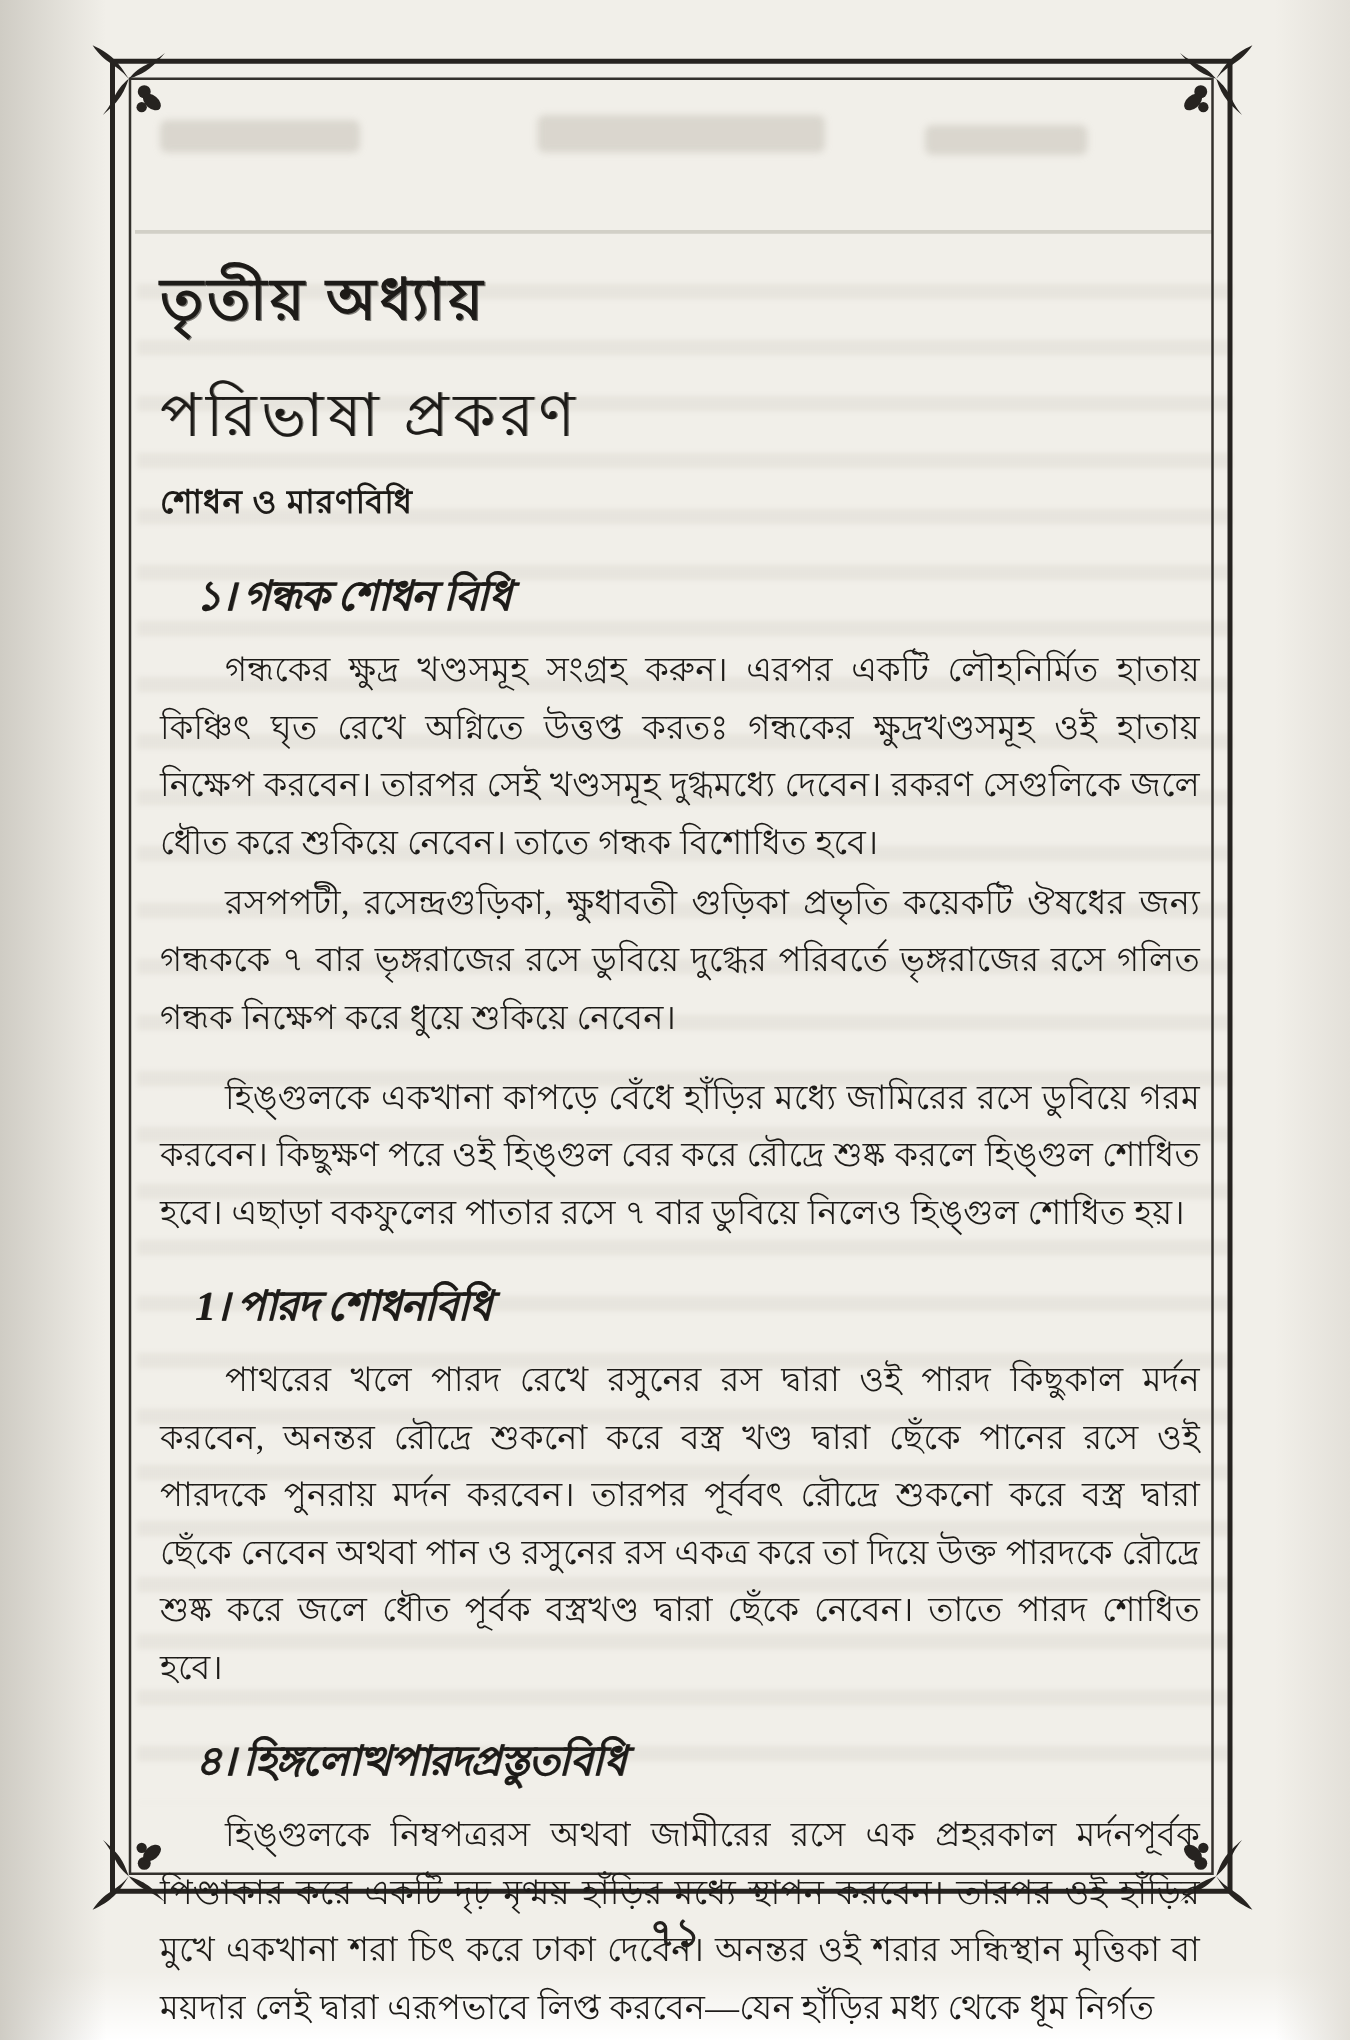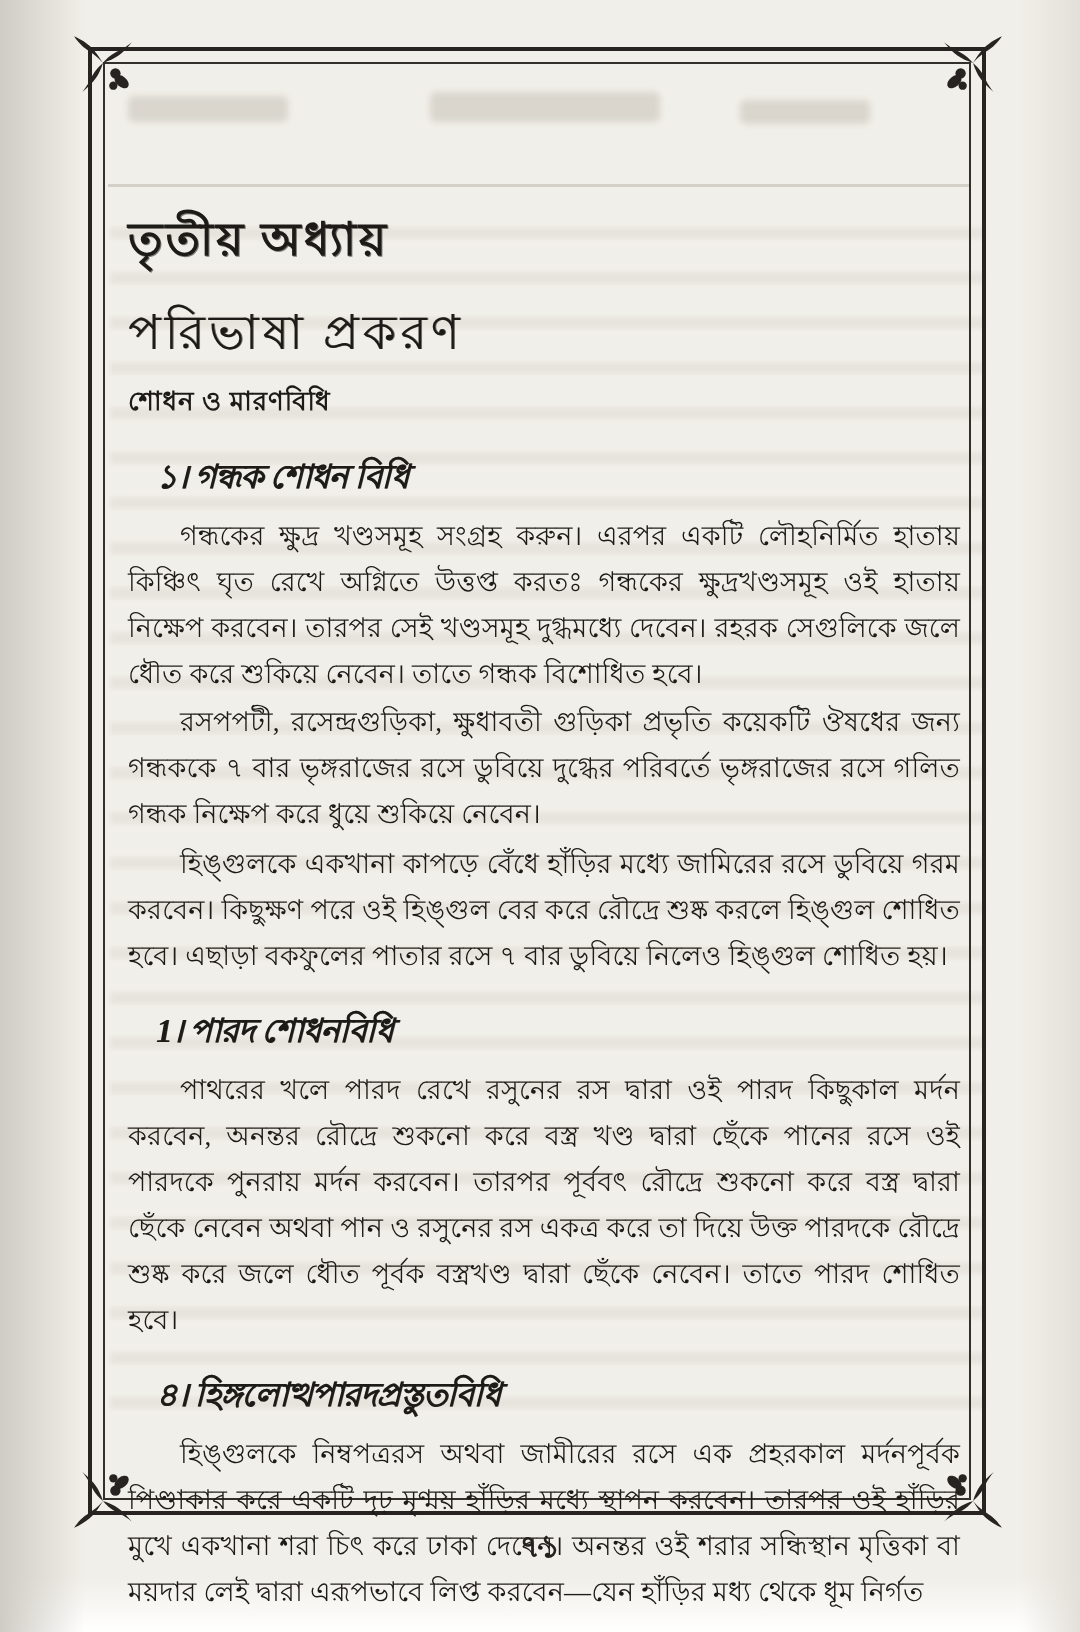--- a/index.html
+++ b/index.html
@@ -58,21 +58,21 @@
     font-size:46px;font-weight:bold;letter-spacing:3px;
     text-shadow:1px 1px 0 rgba(30,28,24,.55);
   }
   .chapter-subtitle{
     font-size:48px;font-weight:normal;letter-spacing:4px;margin-top:16px;
     text-shadow:1px 0 0 rgba(30,28,24,.6);
   }
   .chapter-subheading{
     font-size:26px;font-weight:bold;letter-spacing:1px;margin-top:6px;
   }
-  .section{margin-top:4px;font-family:Liberation Serif, serif;}
+  .section{margin-top:18px;font-family:Liberation Serif, serif;}
   .section-heading{
     font-size:33px;font-weight:bold;font-style:italic;
     letter-spacing:-1px;
     margin:26px 0 6px 28px;
     text-shadow:.5px 0 0 rgba(30,28,24,.7);
   }
   .section p{
     margin:0;padding:0;
     font-size:27px;line-height:46px;
     text-align:justify;text-indent:52px;
@@ -142,21 +142,21 @@
   <div class="content">
 
     <div class="chapter-block">
       <div class="chapter-title">তৃতীয় অধ্যায়</div>
       <div class="chapter-subtitle">পরিভাষা প্রকরণ</div>
       <div class="chapter-subheading">শোধন ও মারণবিধি</div>
     </div>
 
     <div class="section">
       <div class="section-heading">১। গন্ধক শোধন বিধি</div>
-      <p>গন্ধকের ক্ষুদ্র খণ্ডসমূহ সংগ্রহ করুন। এরপর একটি লৌহনির্মিত হাতায় কিঞ্চিৎ ঘৃত রেখে অগ্নিতে উত্তপ্ত করতঃ গন্ধকের ক্ষুদ্রখণ্ডসমূহ ওই হাতায় নিক্ষেপ করবেন। তারপর সেই খণ্ডসমূহ দুগ্ধমধ্যে দেবেন। রহরক সেগুলিকে জলে ধৌত করে শুকিয়ে নেবেন। তাতে গন্ধক বিশোধিত হবে।</p>
+      <p>গন্ধকের ক্ষুদ্র খণ্ডসমূহ সংগ্রহ করুন। এরপর একটি লৌহনির্মিত হাতায় কিঞ্চিৎ ঘৃত রেখে অগ্নিতে উত্তপ্ত করতঃ গন্ধকের ক্ষুদ্রখণ্ডসমূহ ওই হাতায় নিক্ষেপ করবেন। তারপর সেই খণ্ডসমূহ দুগ্ধমধ্যে দেবেন। রকরণ সেগুলিকে জলে ধৌত করে শুকিয়ে নেবেন। তাতে গন্ধক বিশোধিত হবে।</p>
       <p>রসপপটী, রসেন্দ্রগুড়িকা, ক্ষুধাবতী গুড়িকা প্রভৃতি কয়েকটি ঔষধের জন্য গন্ধককে ৭ বার ভৃঙ্গরাজের রসে ডুবিয়ে দুগ্ধের পরিবর্তে ভৃঙ্গরাজের রসে গলিত গন্ধক নিক্ষেপ করে ধুয়ে শুকিয়ে নেবেন।</p>
     </div>
 
     <div class="section">
       <p>হিঙ্গুলকে একখানা কাপড়ে বেঁধে হাঁড়ির মধ্যে জামিরের রসে ডুবিয়ে গরম করবেন। কিছুক্ষণ পরে ওই হিঙ্গুল বের করে রৌদ্রে শুষ্ক করলে হিঙ্গুল শোধিত হবে। এছাড়া বকফুলের পাতার রসে ৭ বার ডুবিয়ে নিলেও হিঙ্গুল শোধিত হয়।</p>
     </div>
 
     <div class="section">
       <div class="section-heading">1। পারদ শোধনবিধি</div>
       <p>পাথরের খলে পারদ রেখে রসুনের রস দ্বারা ওই পারদ কিছুকাল মর্দন করবেন, অনন্তর রৌদ্রে শুকনো করে বস্ত্র খণ্ড দ্বারা ছেঁকে পানের রসে ওই পারদকে পুনরায় মর্দন করবেন। তারপর পূর্ববৎ রৌদ্রে শুকনো করে বস্ত্র দ্বারা ছেঁকে নেবেন অথবা পান ও রসুনের রস একত্র করে তা দিয়ে উক্ত পারদকে রৌদ্রে শুষ্ক করে জলে ধৌত পূর্বক বস্ত্রখণ্ড দ্বারা ছেঁকে নেবেন। তাতে পারদ শোধিত হবে।</p>

